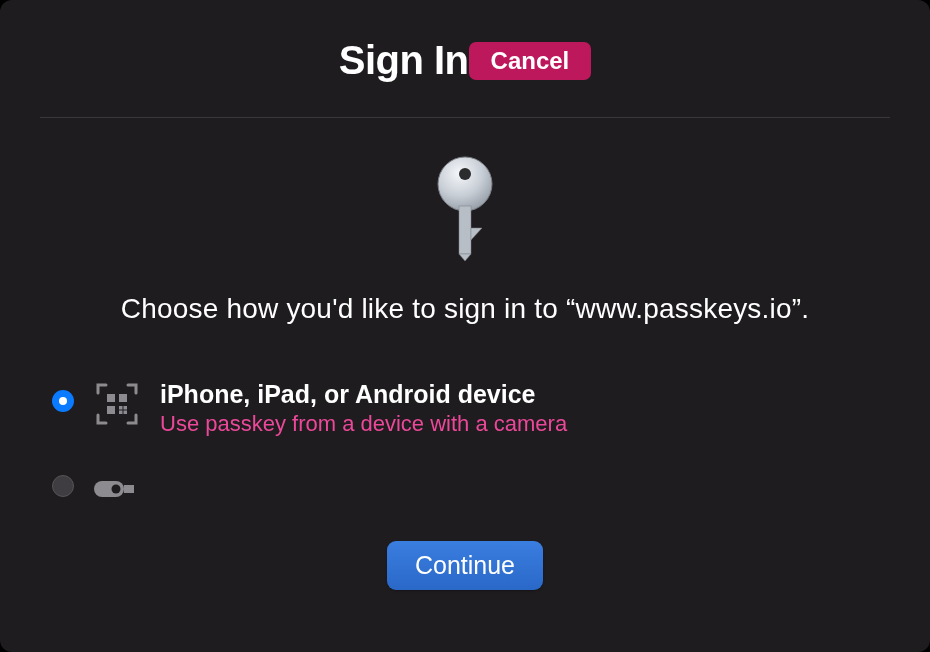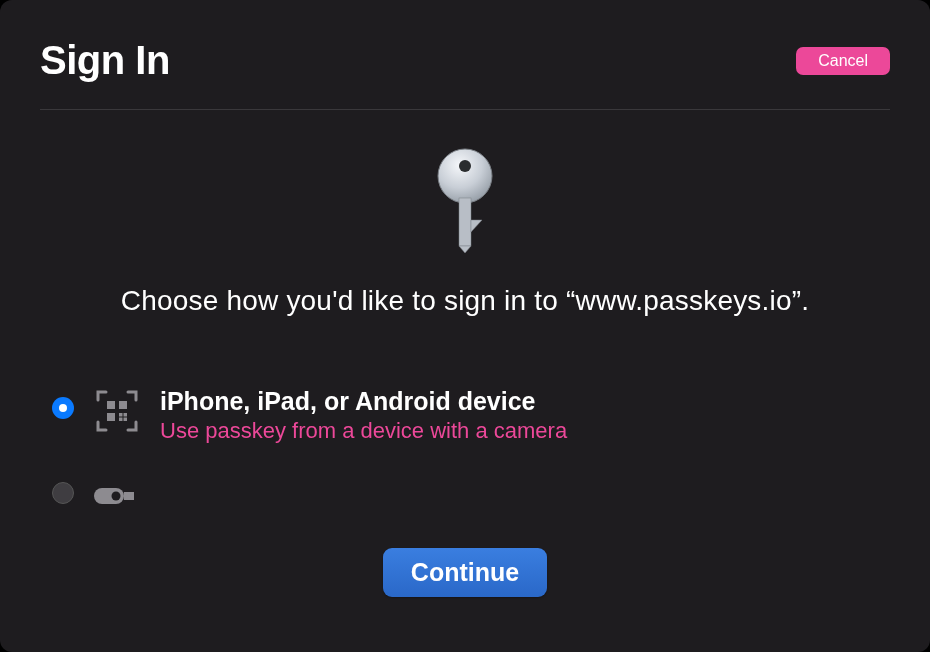--- a/index.html
+++ b/index.html
@@ -14,52 +14,52 @@
       width: 930px;
       height: 652px;
       background: #1e1c1f;
       border-radius: 12px;
       padding: 38px 40px 30px 40px;
       color: #fff;
       position: relative;
     }
     .header {
       display: flex;
-      justify-content: space-between;
+      justify-content: center;
       align-items: center;
-      padding-bottom: 26px;
+      padding-bottom: 34px;
       border-bottom: 1px solid #3a383b;
     }
     .title {
       font-size: 40px;
       font-weight: 700;
       letter-spacing: -0.5px;
     }
     .cancel-btn {
-      background: #ec4899;
+      background: #be185d;
       color: #fff;
       border: none;
       border-radius: 7px;
       padding: 5px 22px;
-      font-size: 16px;
-      font-weight: 400;
+      font-size: 24px;
+      font-weight: 700;
       cursor: pointer;
     }
     .key-icon-wrap {
       display: flex;
       justify-content: center;
       margin-top: 38px;
       margin-bottom: 28px;
     }
     .prompt {
       text-align: center;
       font-size: 28px;
       font-weight: 400;
       color: #fff;
-      margin-bottom: 70px;
+      margin-bottom: 55px;
       letter-spacing: 0.2px;
     }
     .options {
       padding-left: 12px;
     }
     .option-row {
       display: flex;
       align-items: flex-start;
       gap: 18px;
       margin-bottom: 28px;
@@ -120,21 +120,21 @@
       margin-top: 30px;
     }
     .continue-btn {
       background: #2e72d2;
       background: linear-gradient(180deg, #3a7ee0 0%, #2a68c8 100%);
       color: #fff;
       border: none;
       border-radius: 9px;
       padding: 10px 28px;
       font-size: 25px;
-      font-weight: 700;
+      font-weight: 400;
       cursor: pointer;
       box-shadow: 0 1px 2px rgba(0,0,0,0.3);
     }
   </style>
 </head>
 <body>
 
 <div class="dialog">
 
   <div class="header">

